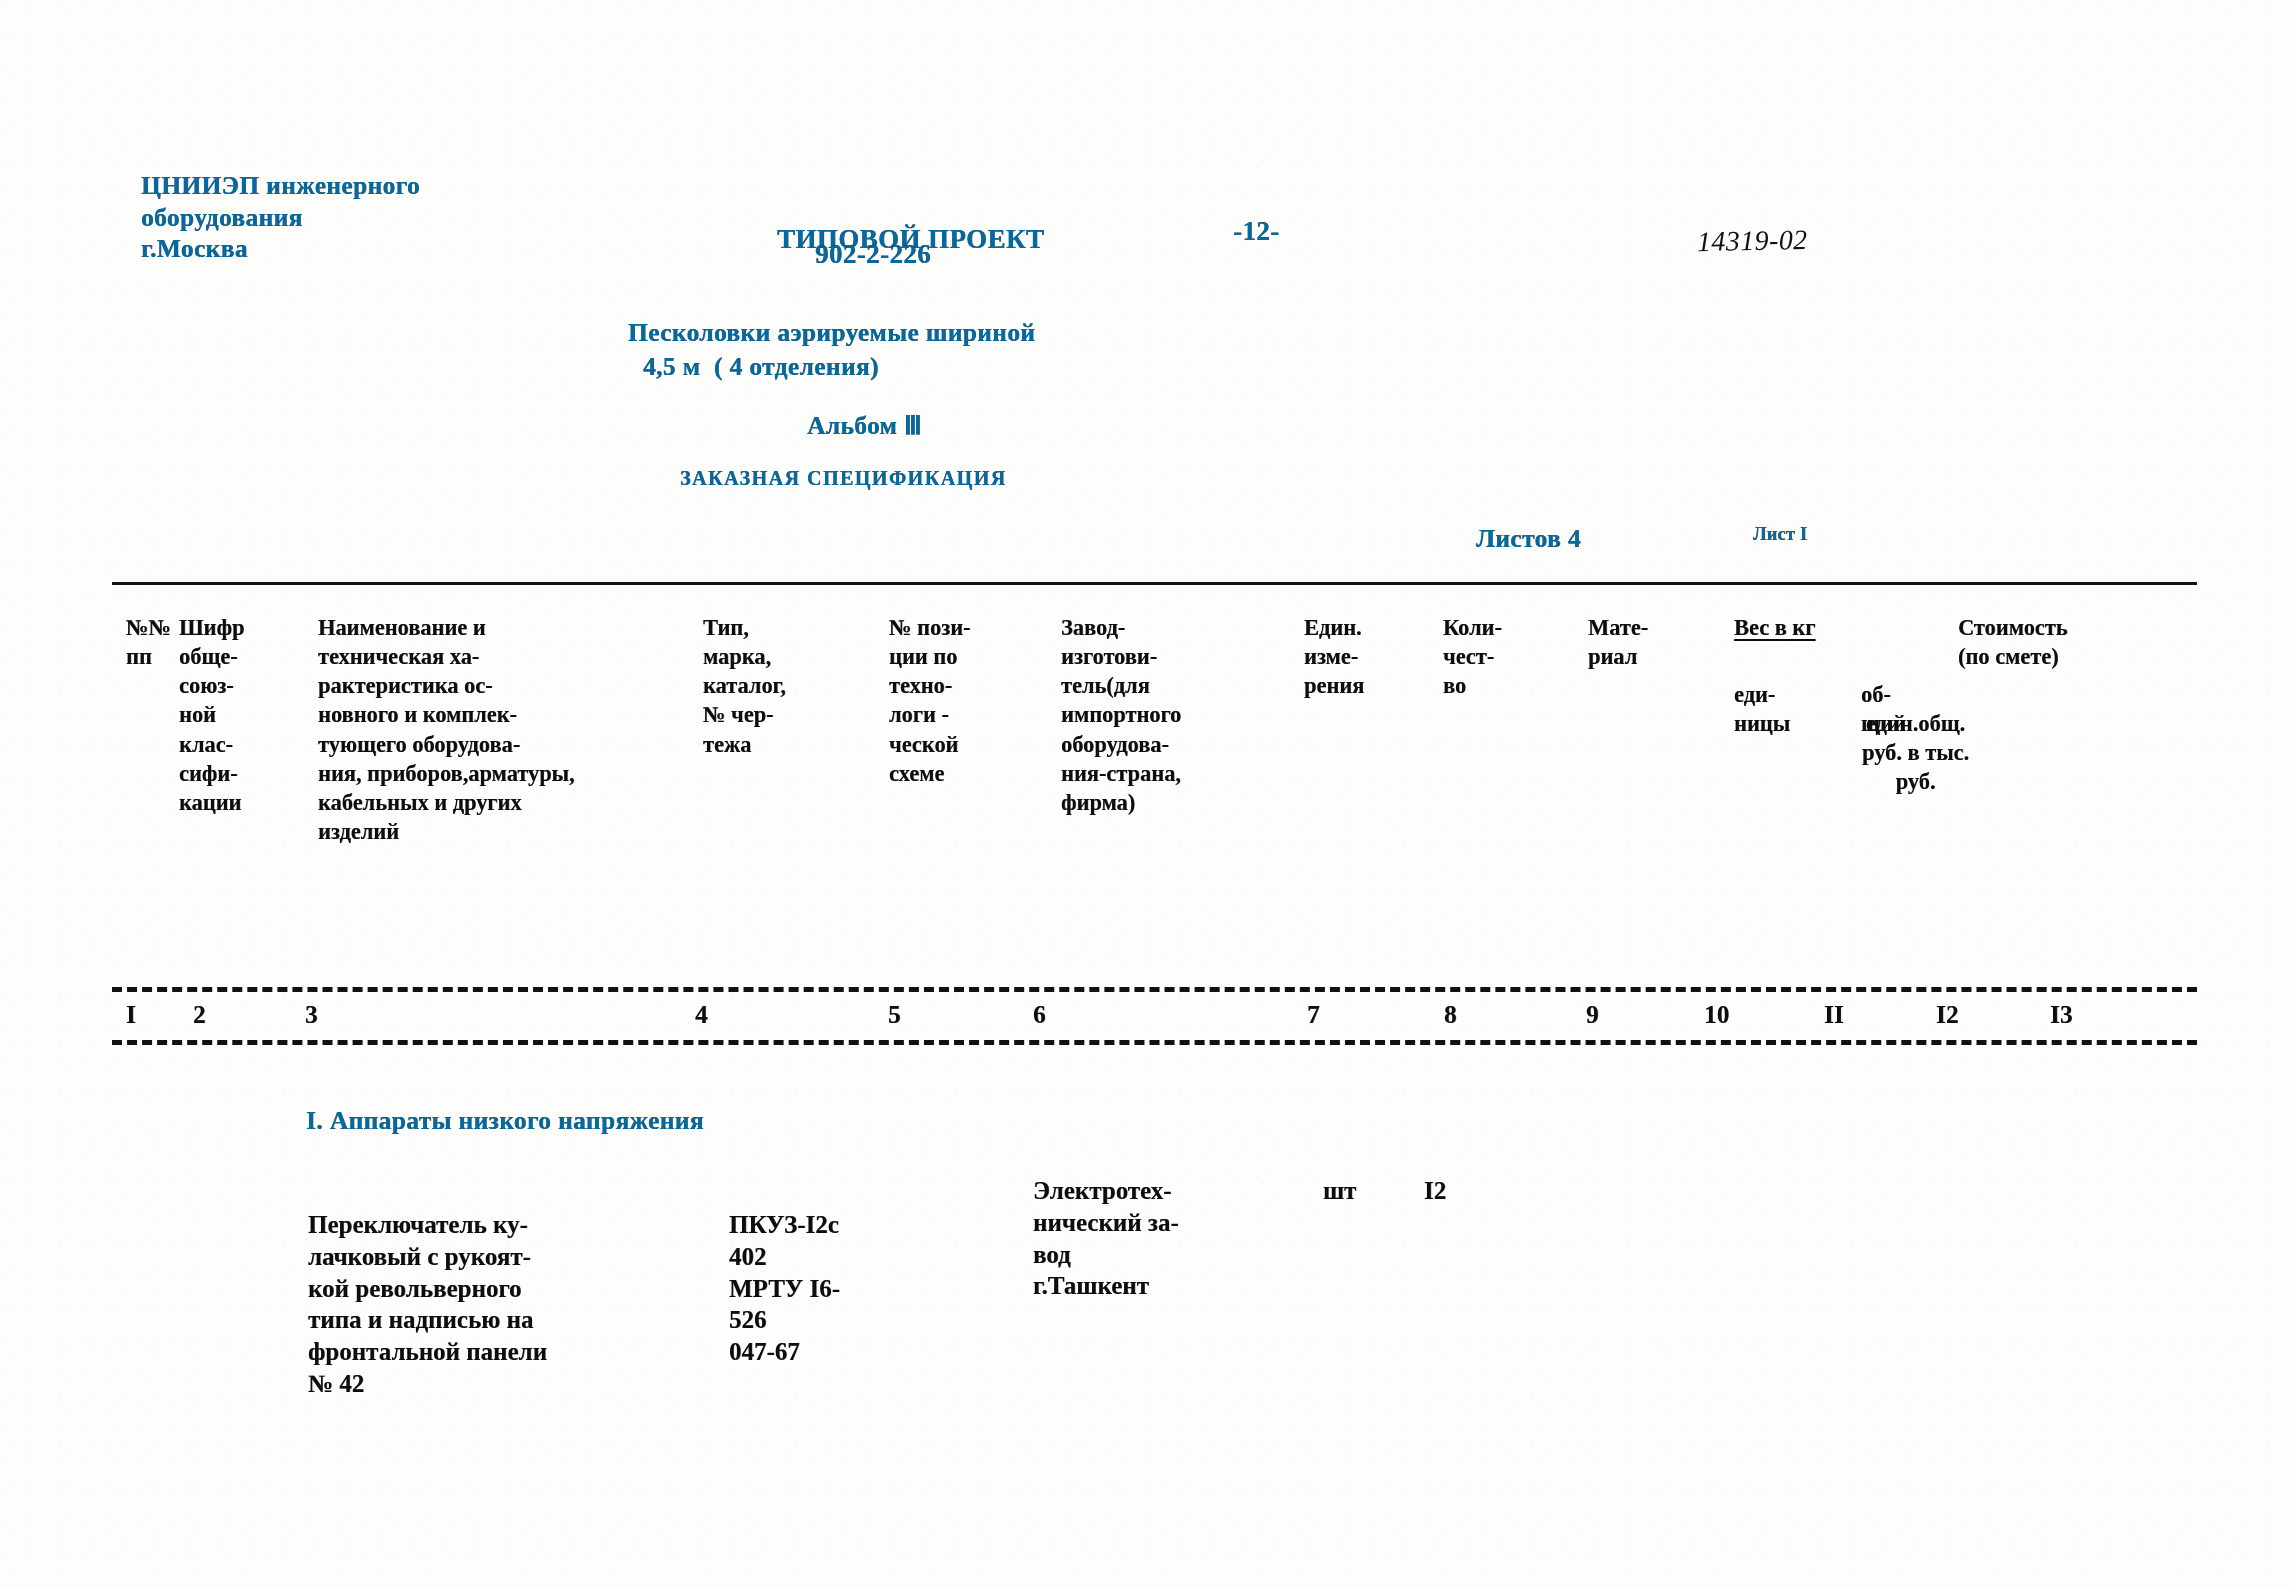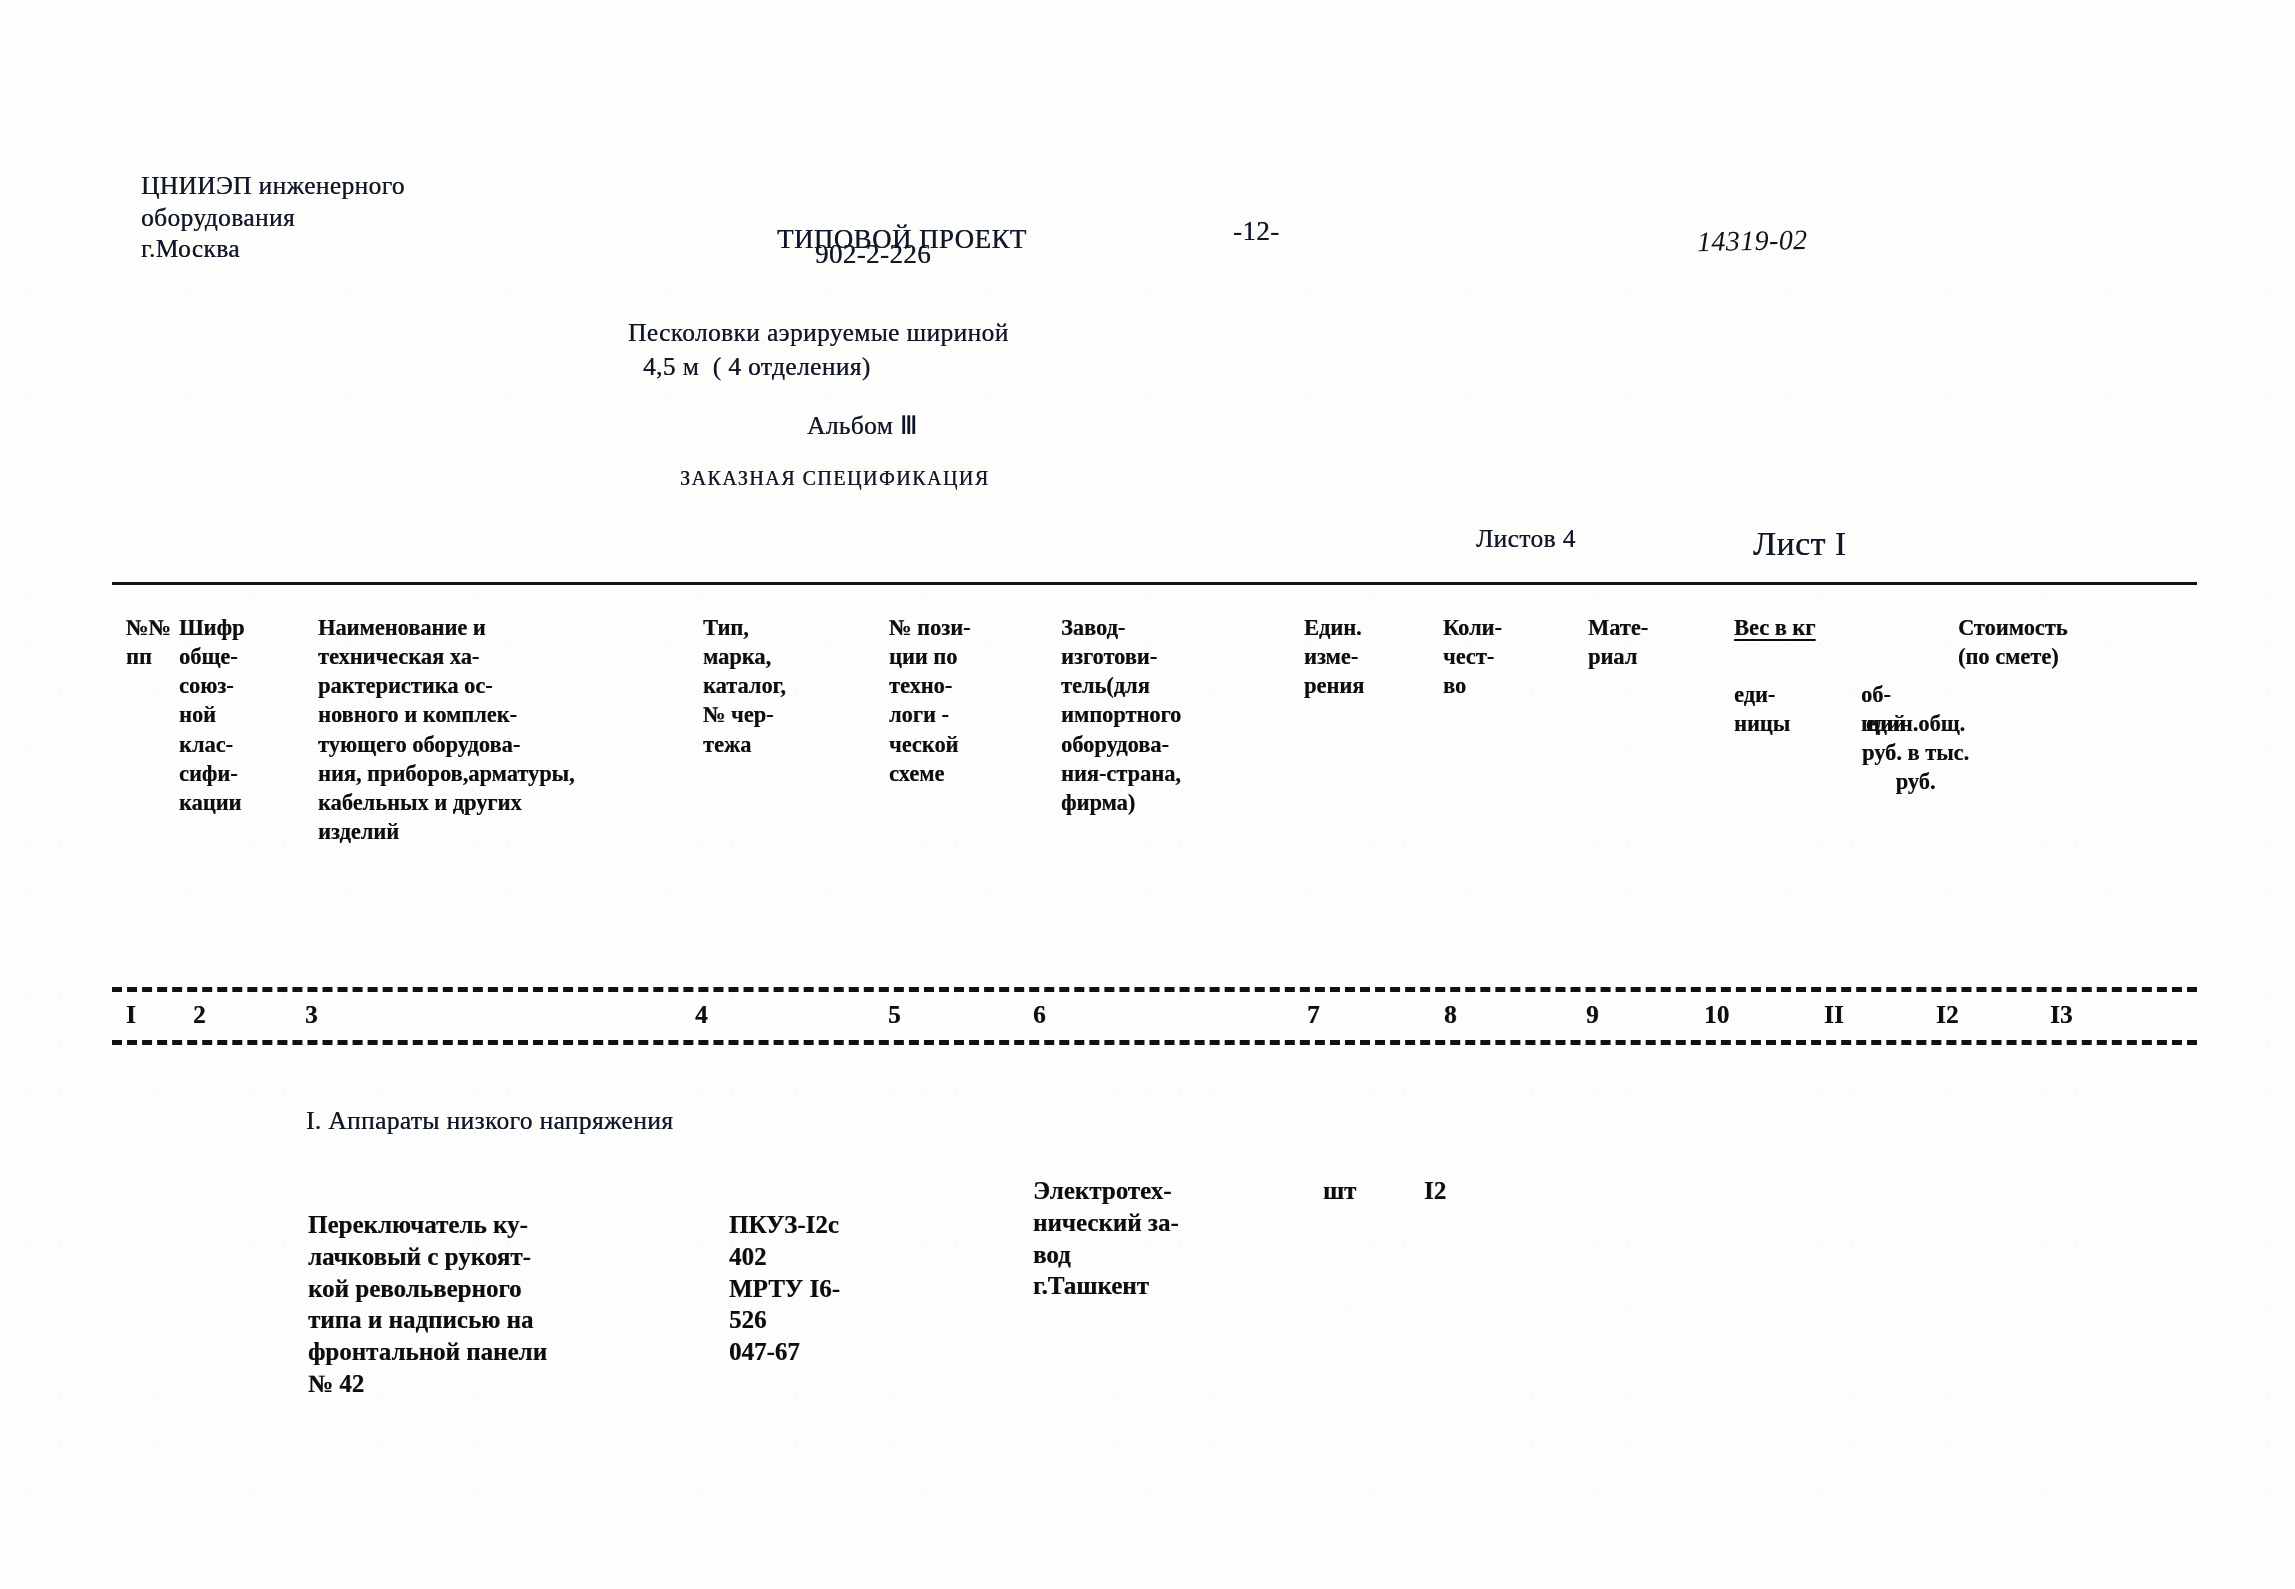--- a/index.html
+++ b/index.html
@@ -28,22 +28,22 @@
   
   .abs {
     position: absolute;
     white-space: pre;
     line-height: 1.24;
     letter-spacing: 0.4px;
   }
 
   
   .ink {
-    color: #0f172a;
-    font-weight: normal;
+    color: #0369a1;
+    font-weight: bold;
     text-shadow: 0.4px 0 0 rgba(0,0,0,0.55), 0 0.4px 0 rgba(0,0,0,0.35);
   }
 
   .u { text-decoration: underline; text-underline-offset: 3.7px; }
 
   
   #org {
     left: 141px; top: 170px;
     font-size: 25.4px;
   }
@@ -67,21 +67,21 @@
     font-style: italic;
     transform: rotate(-1.2deg);
   }
 
   #subject1 { left: 628px; top: 317px; font-size: 25.4px; }
   #subject2 { left: 643px; top: 351px; font-size: 25.4px; }
   #album    { left: 807px; top: 410px; font-size: 25.4px; }
   #spec-title { left: 680px; top: 466px; font-size: 20px; letter-spacing: 1.5px; }
   #spec-sub  { left: 471px; top: 523px; font-size: 25.4px; }
   #sheets-of { left: 1476px; top: 523px; font-size: 25.4px; }
-  #sheet-no  { left: 1753px; top: 523px; font-size: 34px; }
+  #sheet-no  { left: 1753px; top: 523px; font-size: 18px; }
 
   
   #thead-rule-top {
     position: absolute;
     left: 112px; top: 582px;
     width: 2085px; height: 3px;
     background: #111;
   }
   .th {
     position: absolute;

